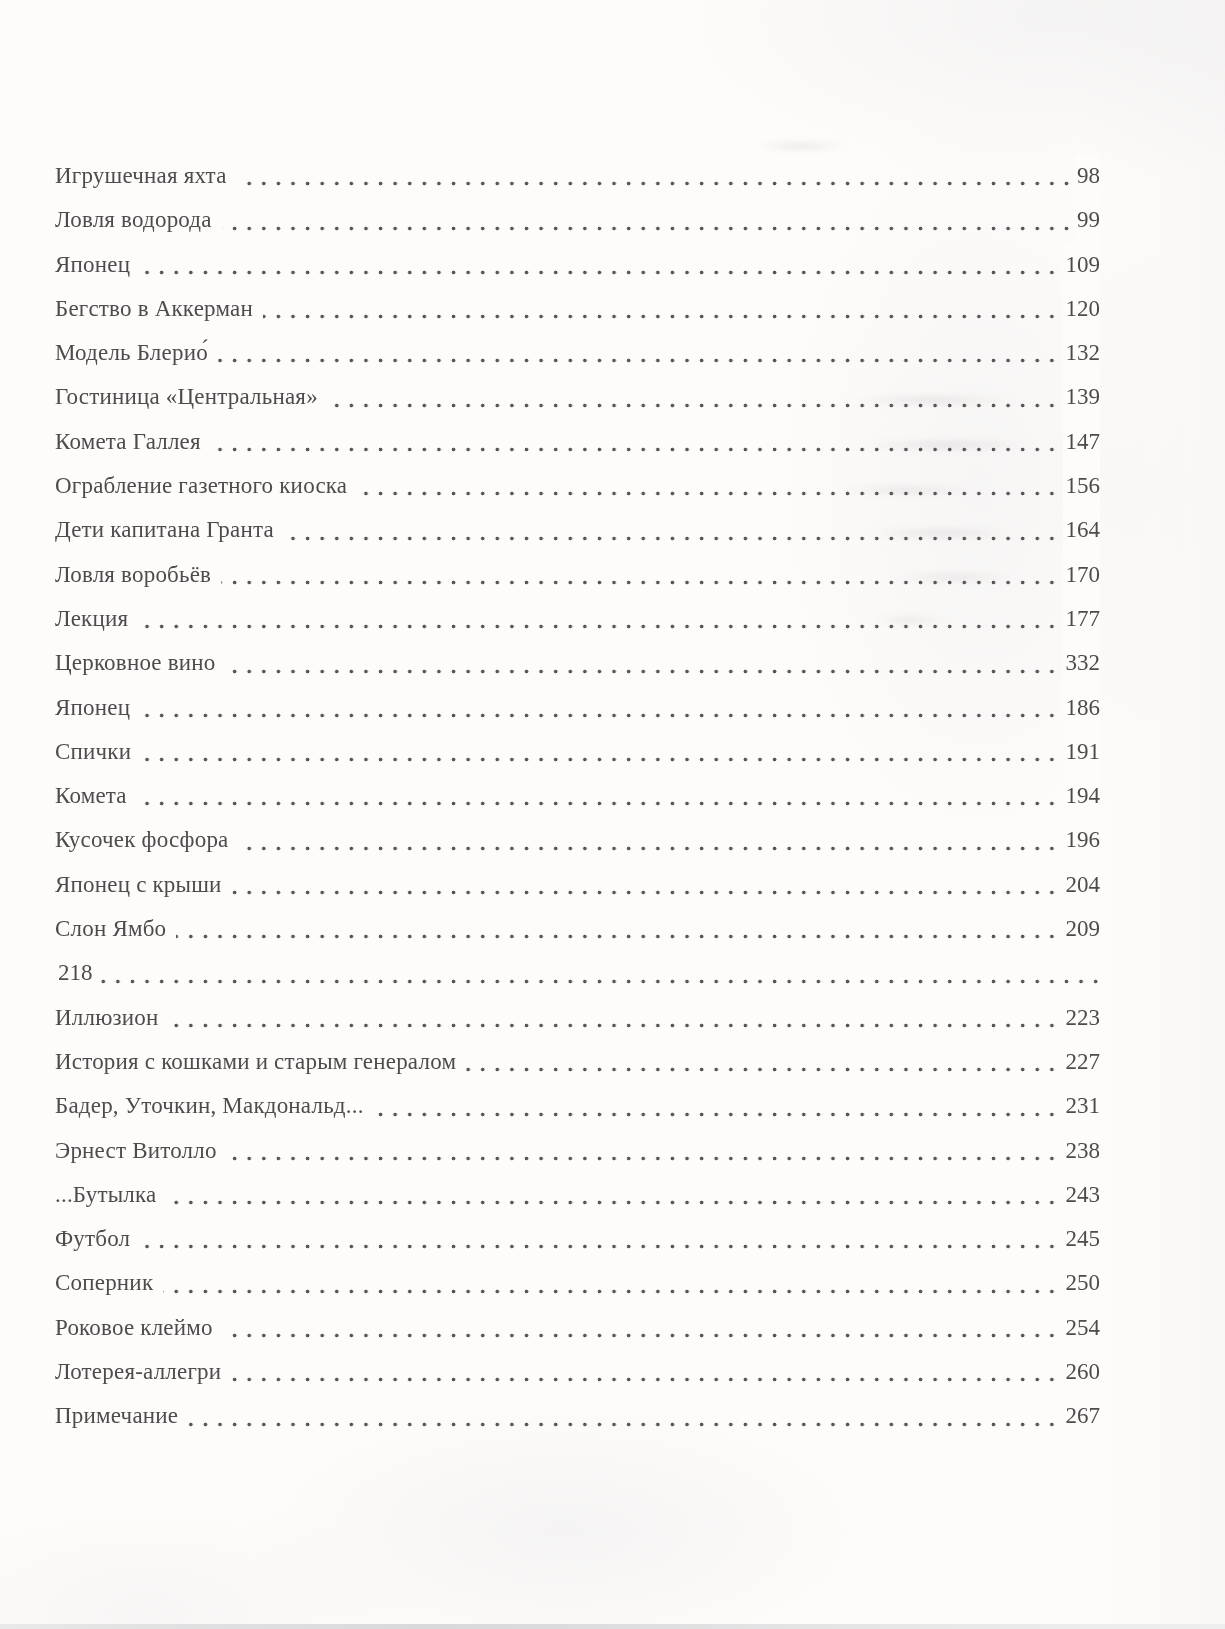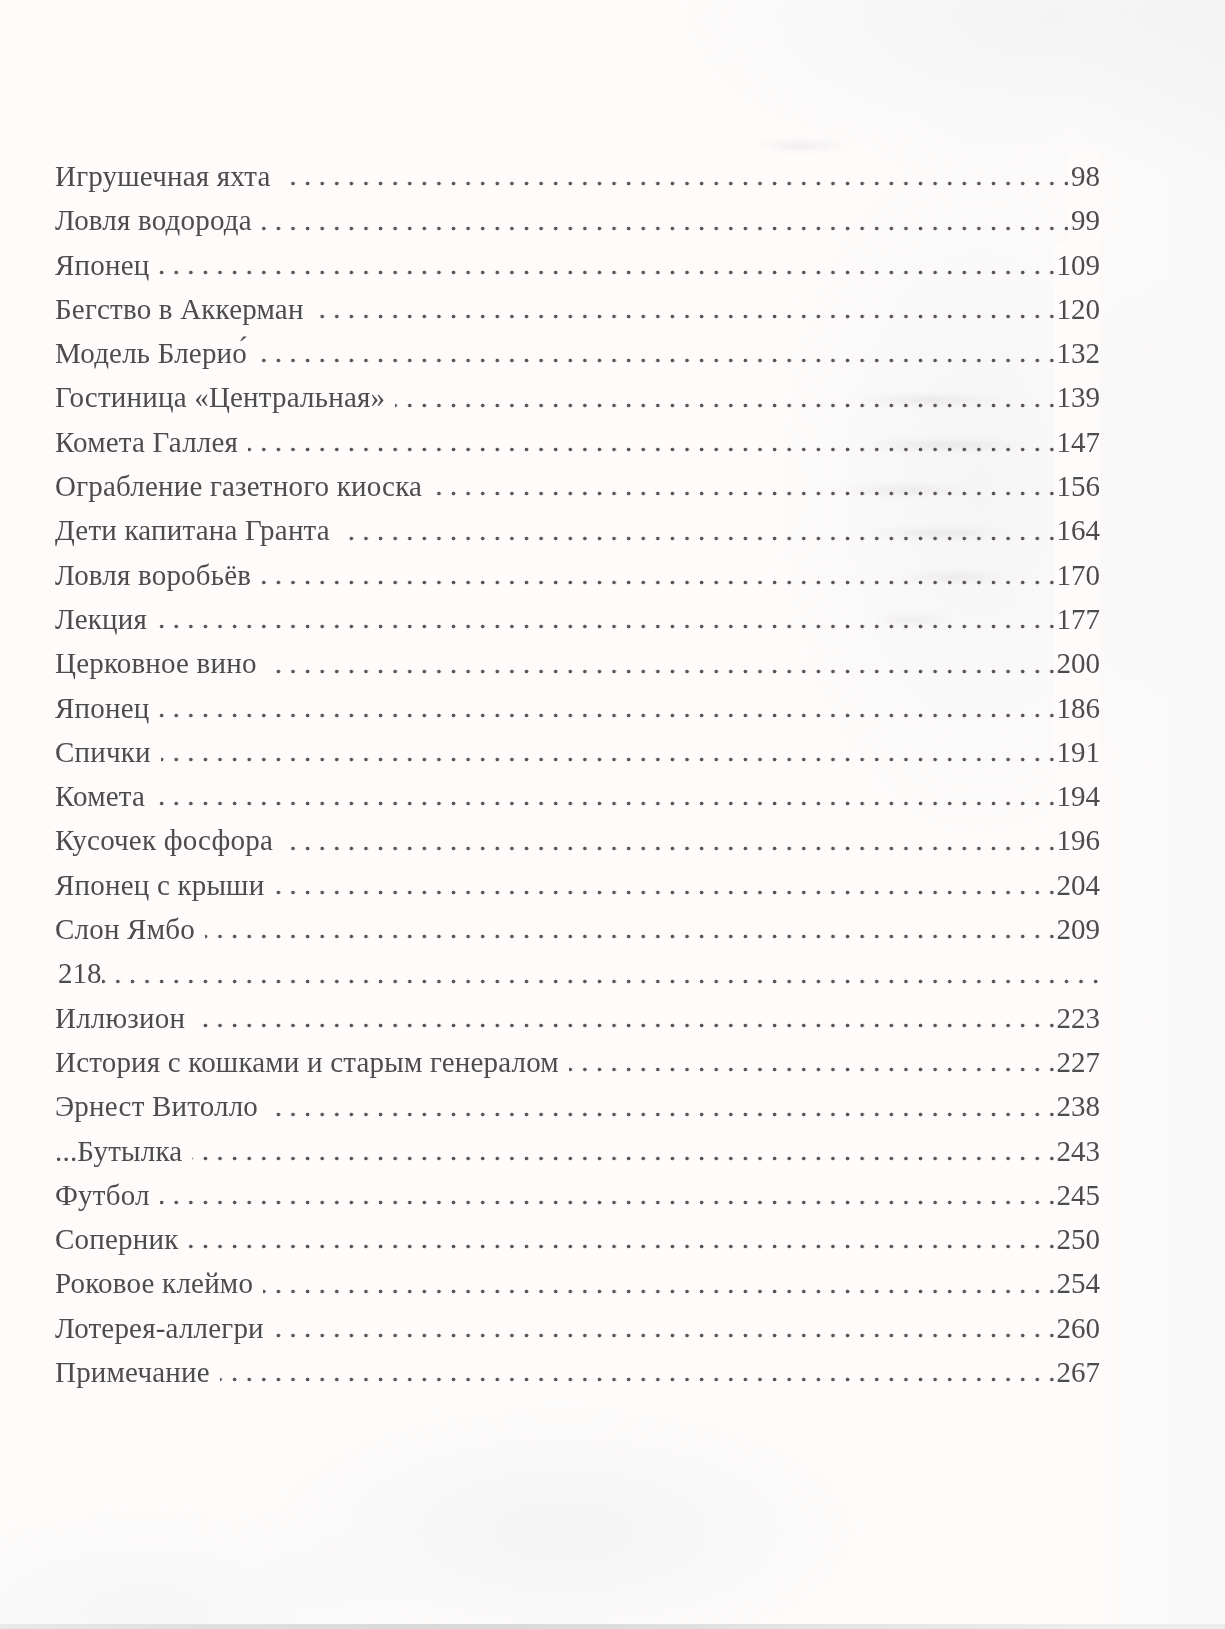--- a/index.html
+++ b/index.html
@@ -49,21 +49,21 @@
       rgba(184,184,189,0.25), rgba(168,168,176,0.42) 35%,
       rgba(176,176,182,0.30) 70%, rgba(190,190,196,0.18));
   }
   .toc{
     position:absolute;left:55px;top:154px;width:1045px;z-index:1;
   }
   .row{
     position:relative;
     display:flex;justify-content:space-between;align-items:baseline;
     height:44.3px;line-height:44.3px;
-    font-size:29px;color:var(--ink);
+    font-size:23px;color:var(--ink);
     white-space:nowrap;
   }
   .leader{
     position:absolute;left:2px;right:2px;bottom:12px;height:5px;z-index:0;
     background-image:radial-gradient(circle at 2.5px 2.5px, var(--dot) 1.55px, rgba(90,86,87,0) 2.2px);
     background-size:14.6px 5px;
     background-repeat:repeat-x;
   }
   .title{
     position:relative;z-index:1;
@@ -147,21 +147,21 @@
 
   <div class="row">
     <span class="leader"></span>
     <span class="title">Лекция</span>
     <span class="num">177</span>
   </div>
 
   <div class="row">
     <span class="leader"></span>
     <span class="title">Церковное вино</span>
-    <span class="num">200</span>
+    <span class="num">332</span>
   </div>
 
   <div class="row">
     <span class="leader"></span>
     <span class="title">Японец</span>
     <span class="num">186</span>
   </div>
 
   <div class="row">
     <span class="leader"></span>
@@ -204,20 +204,25 @@
     <span class="title">Иллюзион</span>
     <span class="num">223</span>
   </div>
 
   <div class="row">
     <span class="leader"></span>
     <span class="title">История с кошками и старым генералом</span>
     <span class="num">227</span>
   </div>
 
+  <div class="row">
+    <span class="leader"></span>
+    <span class="title">Бадер, Уточкин, Макдональд...</span>
+    <span class="num">231</span>
+  </div>
 
   <div class="row">
     <span class="leader"></span>
     <span class="title">Эрнест Витолло</span>
     <span class="num">238</span>
   </div>
 
   <div class="row">
     <span class="leader"></span>
     <span class="title">...Бутылка</span>

